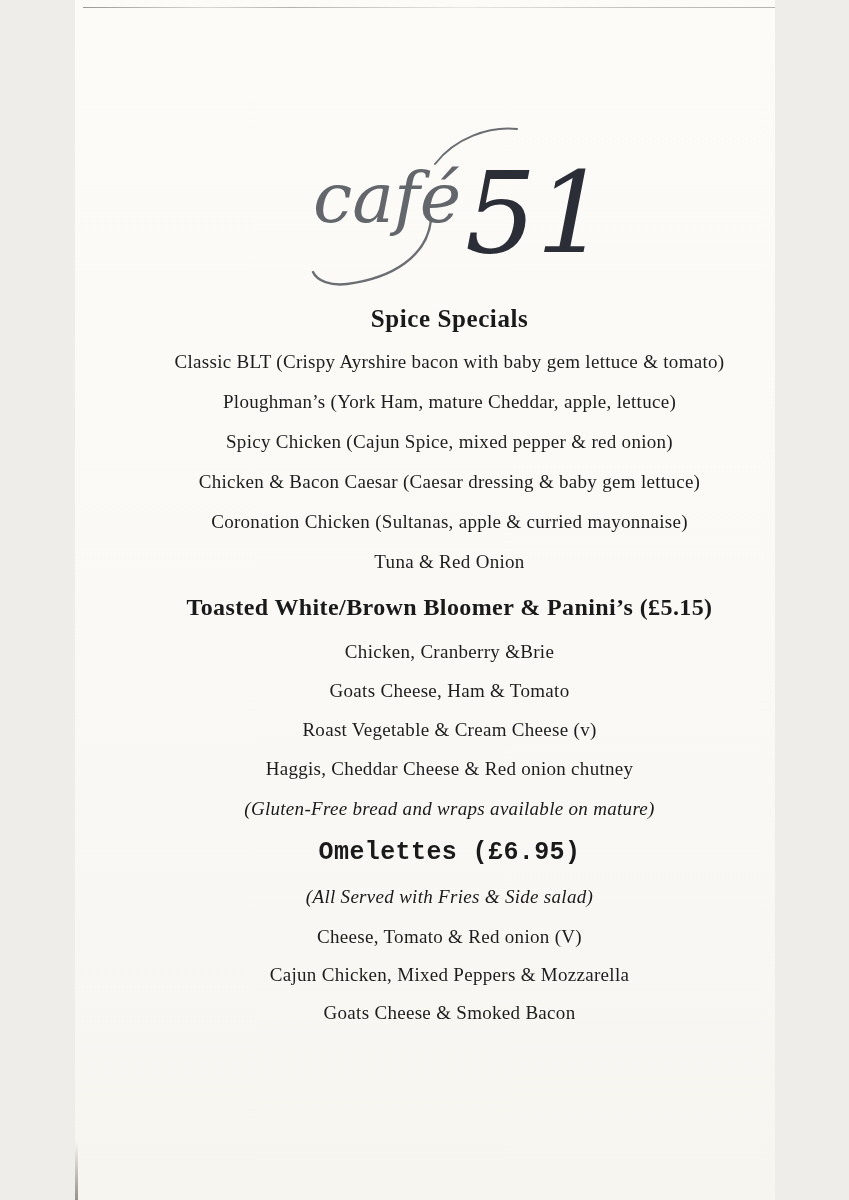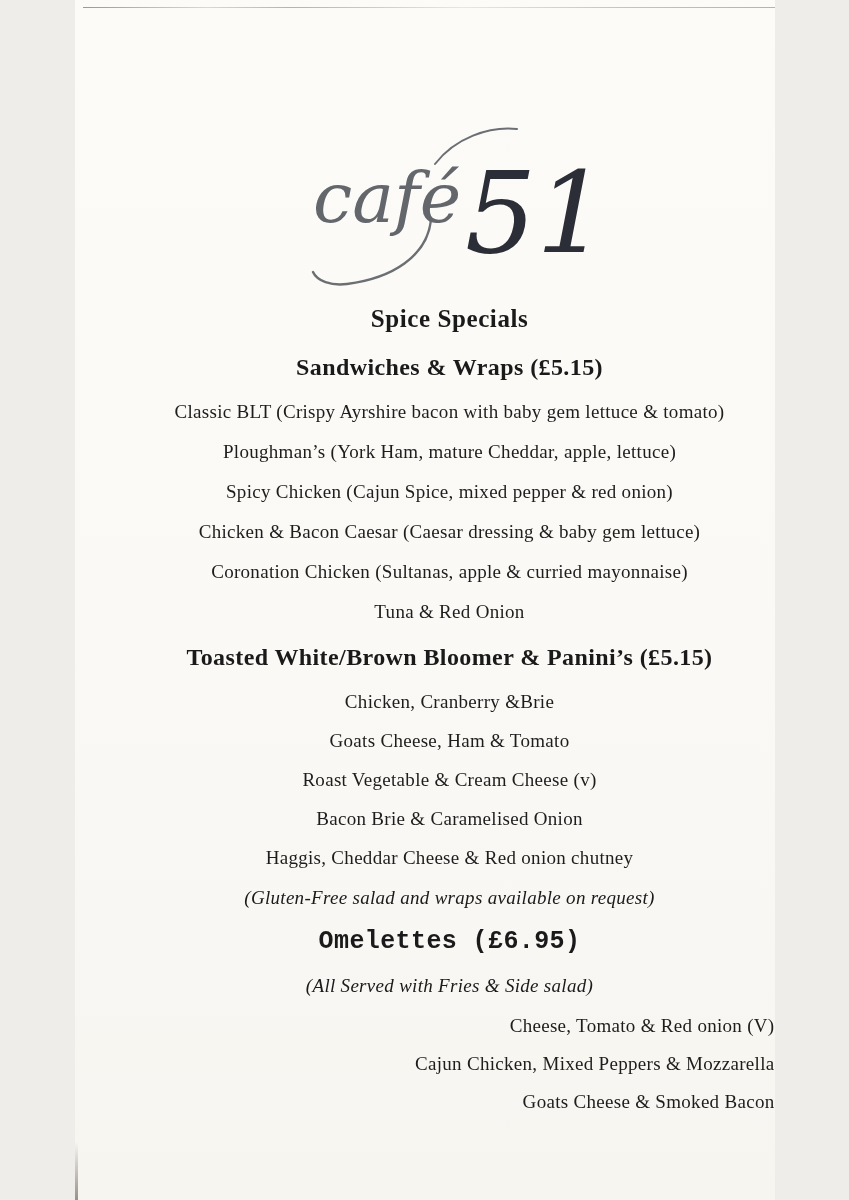--- a/index.html
+++ b/index.html
@@ -77,21 +77,21 @@
     line-height: 42px;
     letter-spacing: 0.3px;
   }
   .item {
     font-size: 19px;
     line-height: 40px;
     letter-spacing: 0.3px;
     color: #1d1d1d;
   }
   .items-toasted .item { line-height: 39px; }
-  .items-omelettes .item { line-height: 38px; text-align: right; }
+  .items-omelettes .item { line-height: 38px; }
 </style>
 </head>
 <body>
 
 <div class="page">
 
   <div class="scan-line-top"></div>
   <div class="scan-mark-bottom-left"></div>
 
   <div class="content">
@@ -102,39 +102,37 @@
         <path d="M138,44 C158,18 192,6 220,9" fill="none" stroke="#6b6f73" stroke-width="2" stroke-linecap="round"></path>
 
         <path d="M134,100 C130,136 96,158 50,164 C34,166 20,161 16,152" fill="none" stroke="#6b6f73" stroke-width="2.4" stroke-linecap="round"></path>
         <text x="16" y="102" font-family="DejaVu Serif, Liberation Serif, serif" font-style="italic" font-size="70" fill="#63676c">café</text>
         <text x="168" y="132" font-family="DejaVu Serif, Liberation Serif, serif" font-style="italic" font-size="112" fill="#2b2e36">51</text>
       </svg>
     </div>
 
     <h1 class="menu-line title">Spice Specials</h1>
 
-    <h2 class="menu-line section-heading">Sandwiches &amp; Wraps (£5.15)</h2>
     <div class="items-sandwiches">
       <p class="menu-line item">Classic BLT (Crispy Ayrshire bacon with baby gem lettuce &amp; tomato)</p>
       <p class="menu-line item">Ploughman’s (York Ham, mature Cheddar, apple, lettuce)</p>
       <p class="menu-line item">Spicy Chicken (Cajun Spice, mixed pepper &amp; red onion)</p>
       <p class="menu-line item">Chicken &amp; Bacon Caesar (Caesar dressing &amp; baby gem lettuce)</p>
       <p class="menu-line item">Coronation Chicken (Sultanas, apple &amp; curried mayonnaise)</p>
       <p class="menu-line item">Tuna &amp; Red Onion</p>
     </div>
 
     <h2 class="menu-line section-heading">Toasted White/Brown Bloomer &amp; Panini’s (£5.15)</h2>
     <div class="items-toasted">
       <p class="menu-line item">Chicken, Cranberry &amp;Brie</p>
       <p class="menu-line item">Goats Cheese, Ham &amp; Tomato</p>
       <p class="menu-line item">Roast Vegetable &amp; Cream Cheese (v)</p>
-      <p class="menu-line item">Bacon Brie &amp; Caramelised Onion</p>
       <p class="menu-line item">Haggis, Cheddar Cheese &amp; Red onion chutney</p>
     </div>
-    <p class="menu-line note">(Gluten-Free salad and wraps available on request)</p>
+    <p class="menu-line note">(Gluten-Free bread and wraps available on mature)</p>
 
     <h2 class="menu-line section-heading omelettes">Omelettes (£6.95)</h2>
     <p class="menu-line note">(All Served with Fries &amp; Side salad)</p>
     <div class="items-omelettes">
       <p class="menu-line item">Cheese, Tomato &amp; Red onion (V)</p>
       <p class="menu-line item">Cajun Chicken, Mixed Peppers &amp; Mozzarella</p>
       <p class="menu-line item">Goats Cheese &amp; Smoked Bacon</p>
     </div>
 
   </div>

